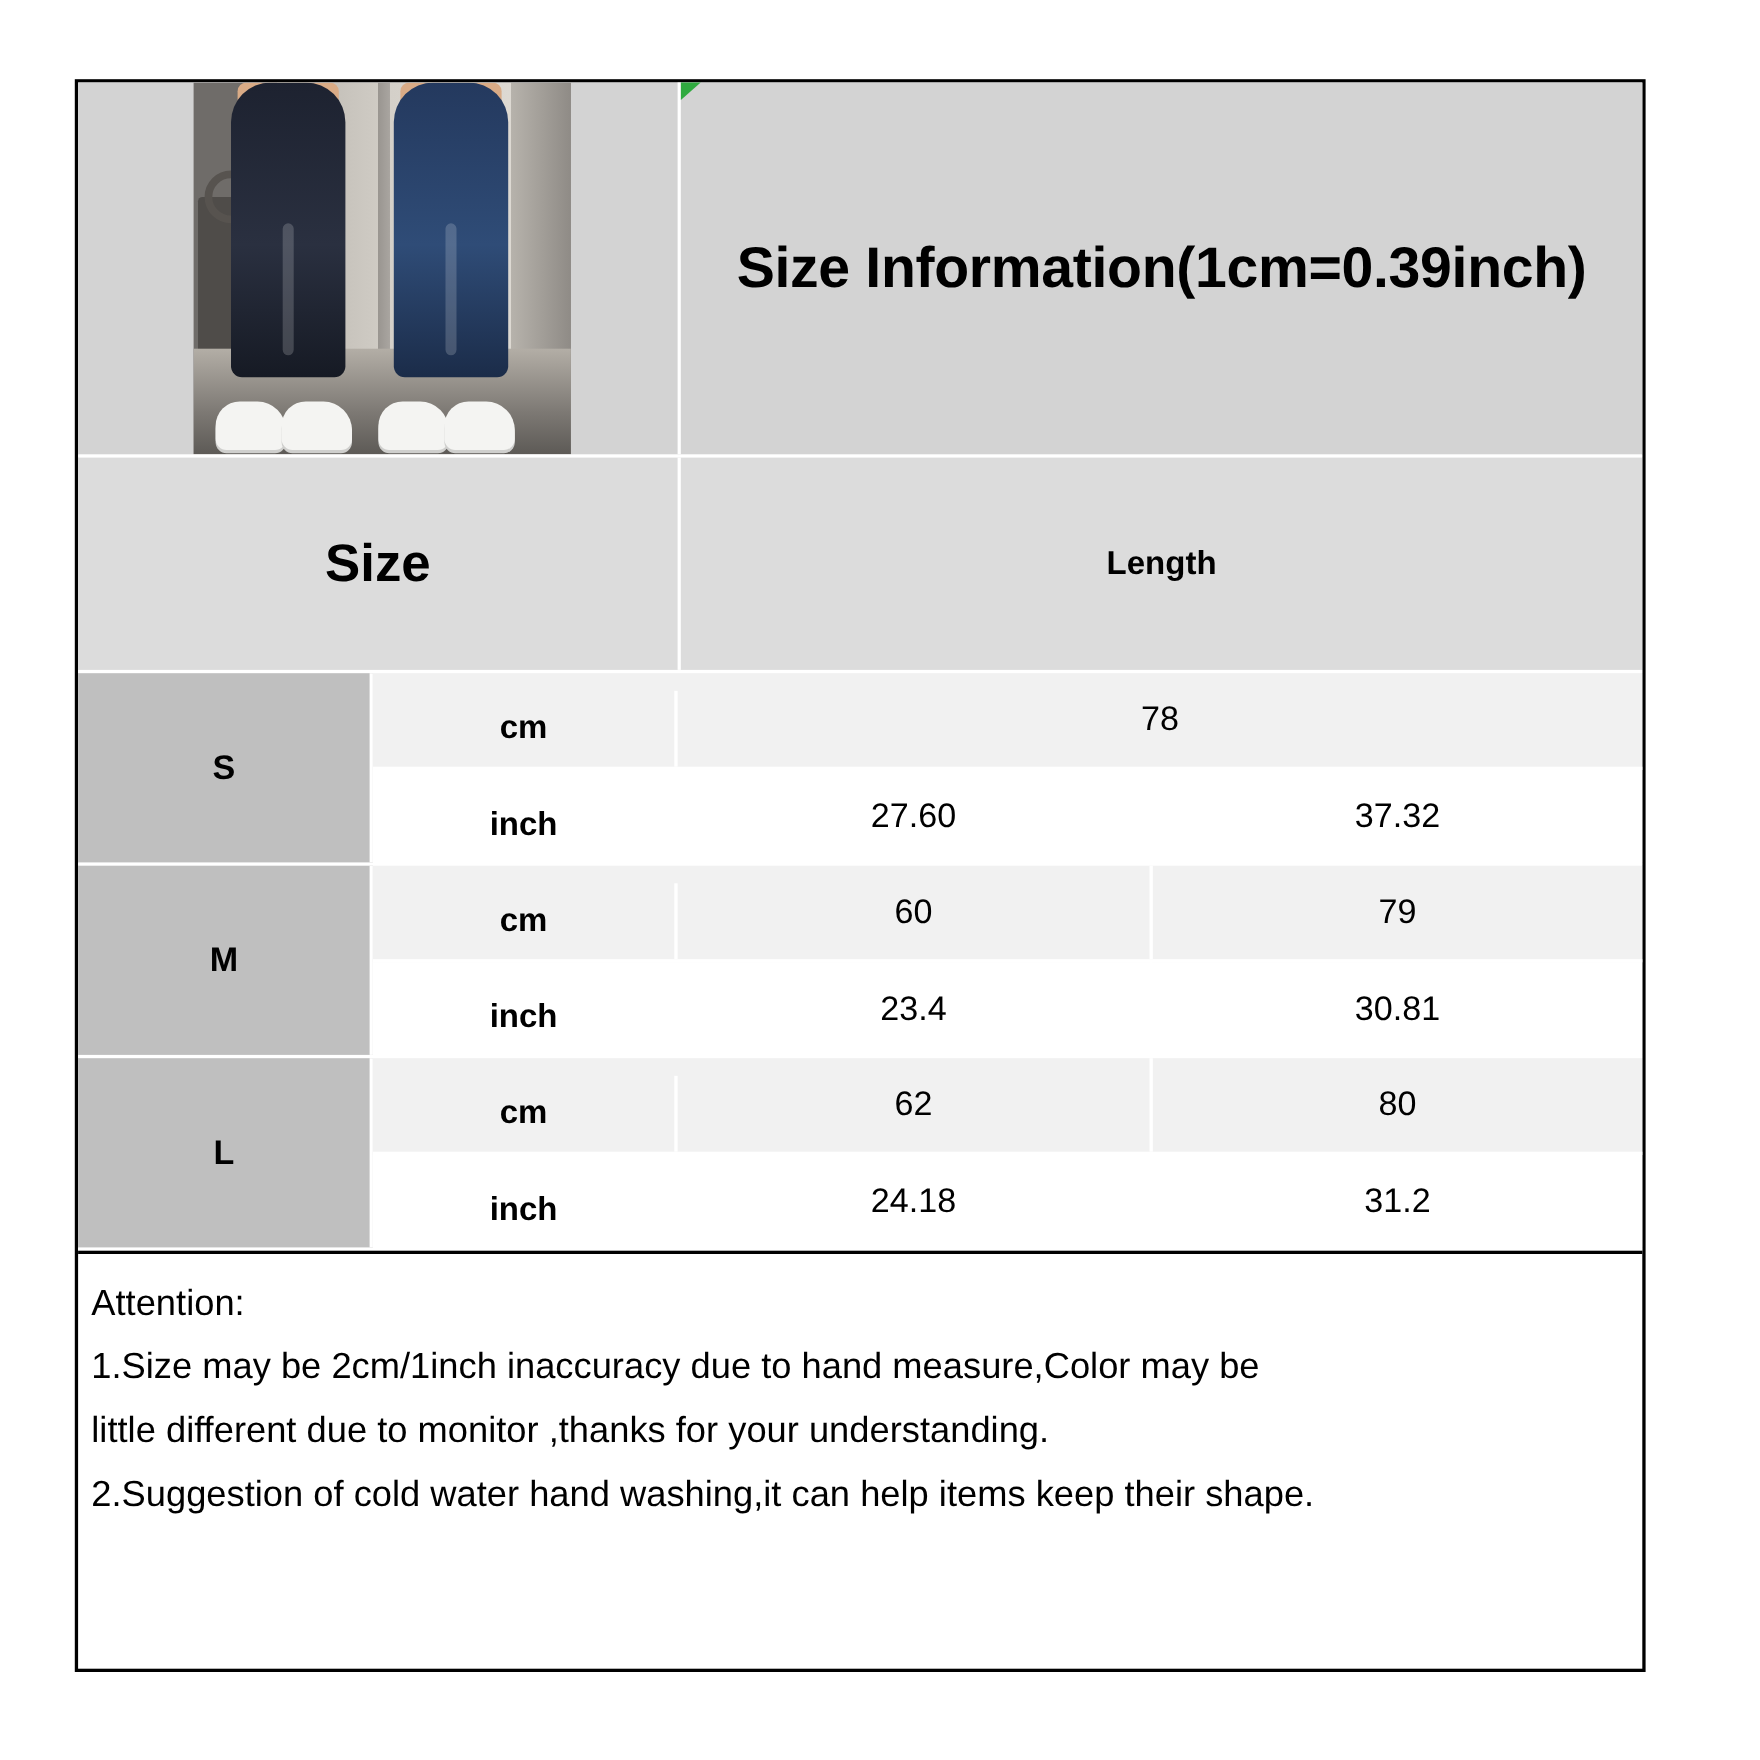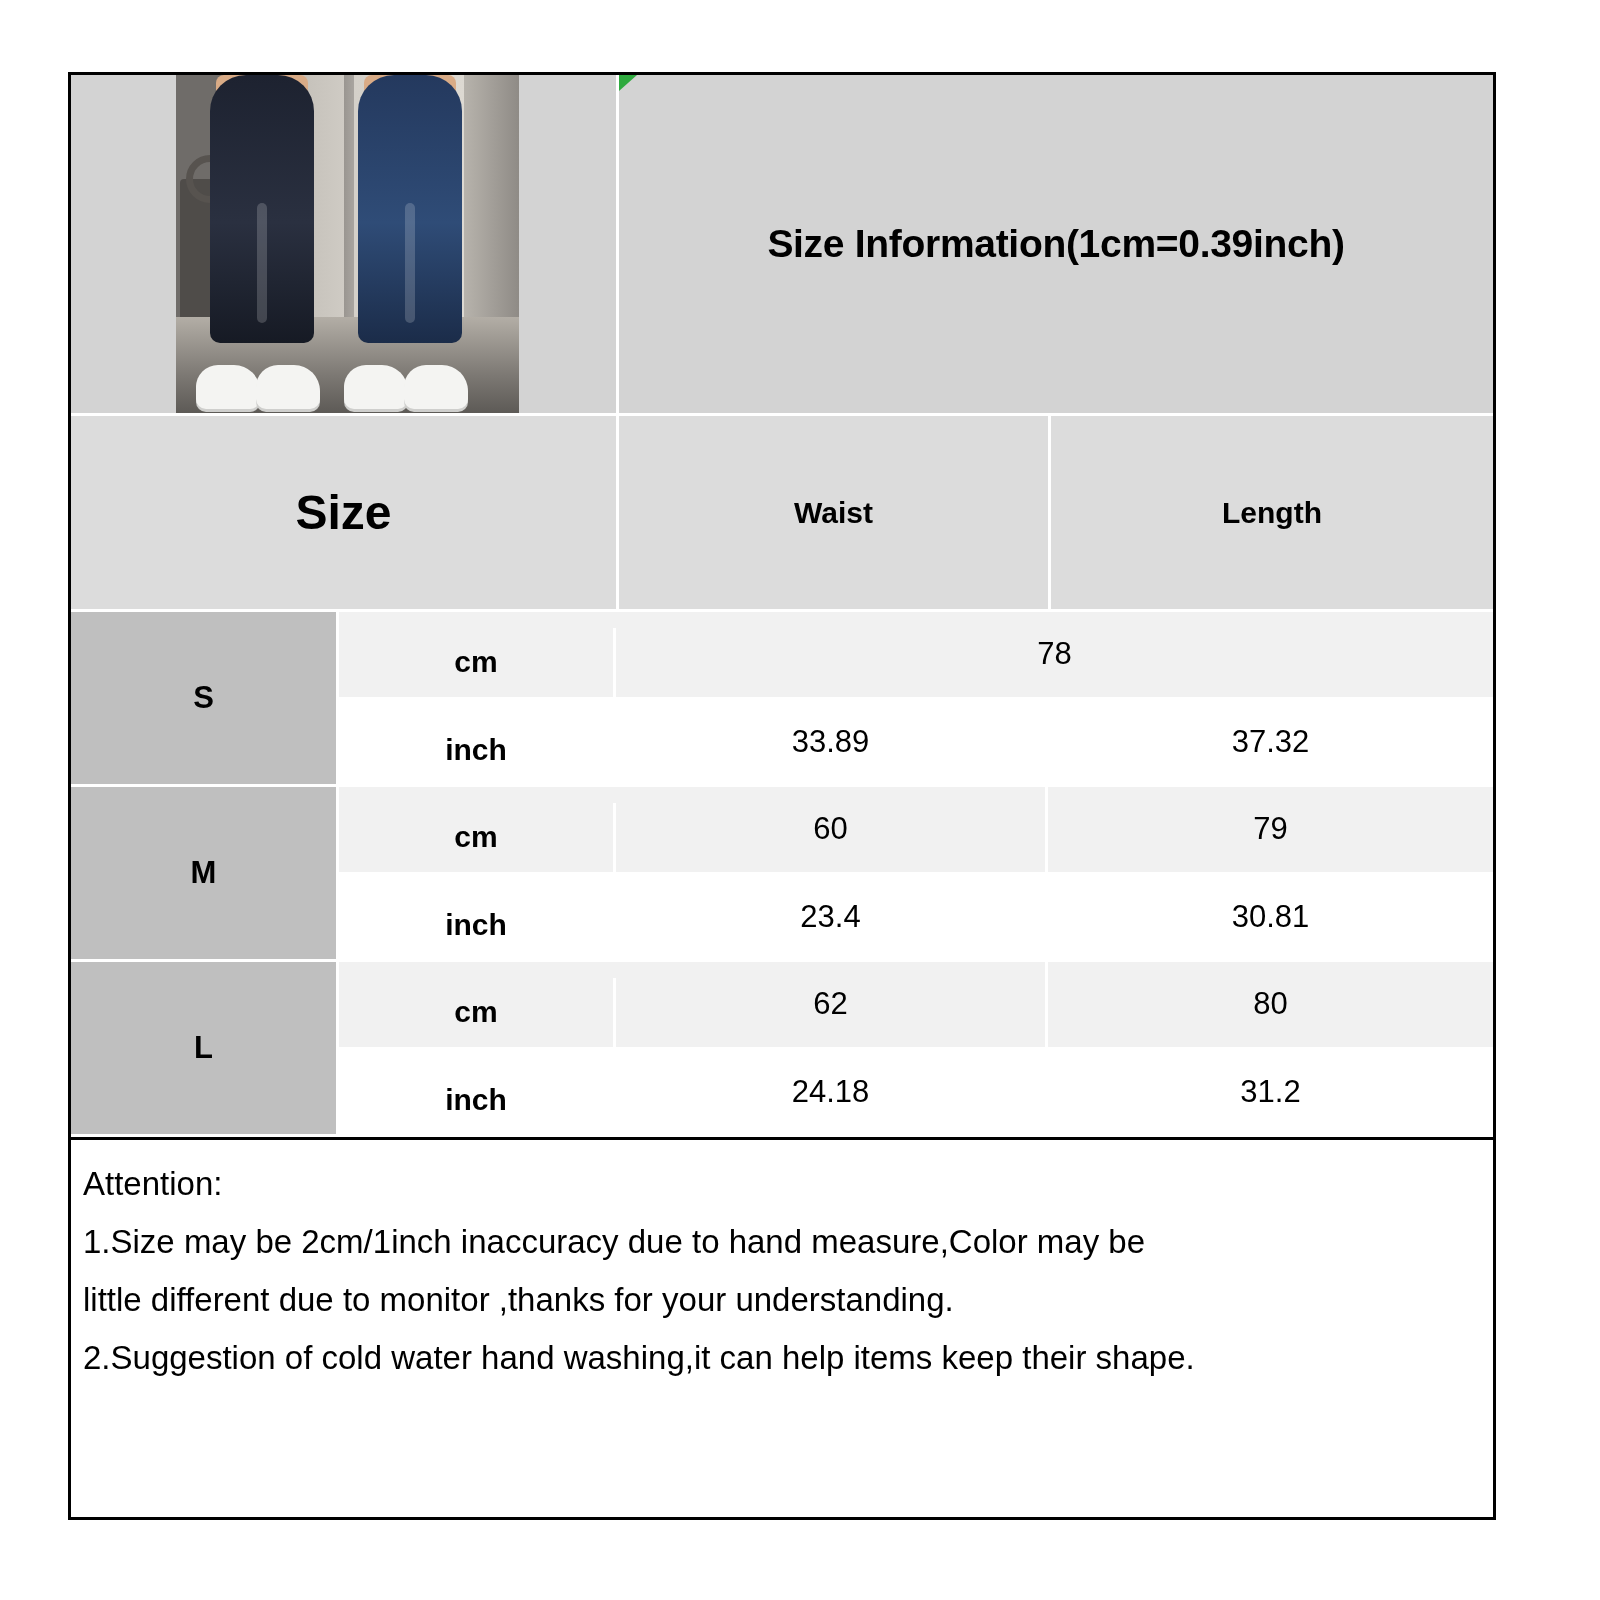--- a/index.html
+++ b/index.html
@@ -132,21 +132,21 @@
   .title-cell {
     flex: 1;
     background: #d3d3d3;
     display: flex;
     align-items: center;
     justify-content: center;
     position: relative;
     box-sizing: border-box;
   }
   .title-text {
-    font-size: 39px;
+    font-size: 52px;
     font-weight: bold;
     color: #000000;
     letter-spacing: -0.3px;
     white-space: nowrap;
   }
   .green-mark {
     position: absolute;
     left: 0;
     top: 0;
     width: 0;
@@ -308,23 +308,20 @@
     <div class="title-cell">
       <div class="green-mark"></div>
       <div class="title-text">Size Information(1cm=0.39inch)</div>
     </div>
   </div>
 
   <div class="hdr-row">
     <div class="hdr-size">
       <span>Size</span>
     </div>
-    <div class="hdr-waist">
-      <span>Waist</span>
-    </div>
     <div class="hdr-length">
       <span>Length</span>
     </div>
   </div>
 
   <div class="data-area">
 
     <div class="size-group">
       <div class="size-label">
         <span>S</span>
@@ -336,21 +333,21 @@
           </div>
           <div class="cell-val last">
             <span>78</span>
           </div>
         </div>
         <div class="unit-row second">
           <div class="cell-unit">
             <span>inch</span>
           </div>
           <div class="cell-val">
-            <span>33.89</span>
+            <span>27.60</span>
           </div>
           <div class="cell-val last">
             <span>37.32</span>
           </div>
         </div>
       </div>
     </div>
 
     <div class="size-group">
       <div class="size-label">

